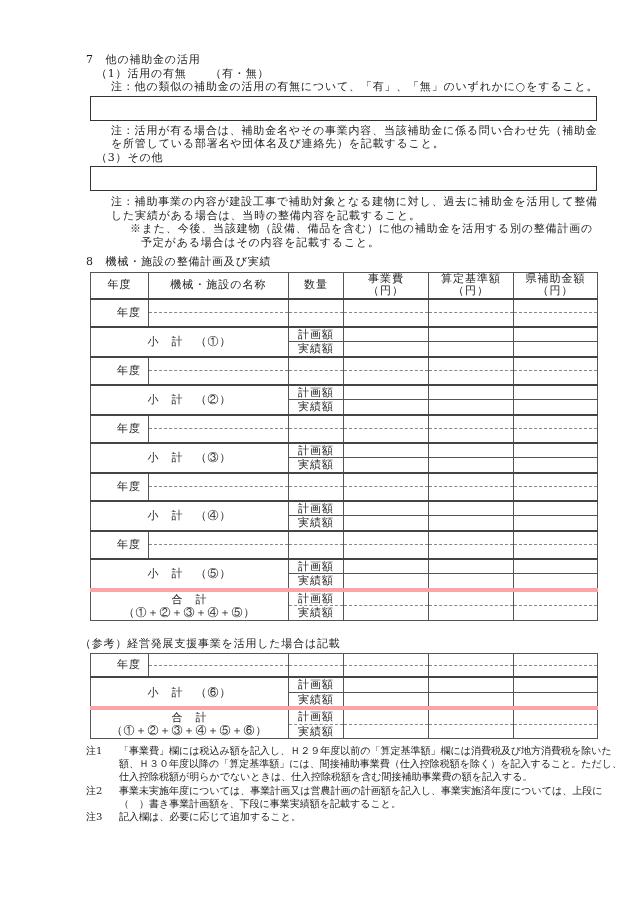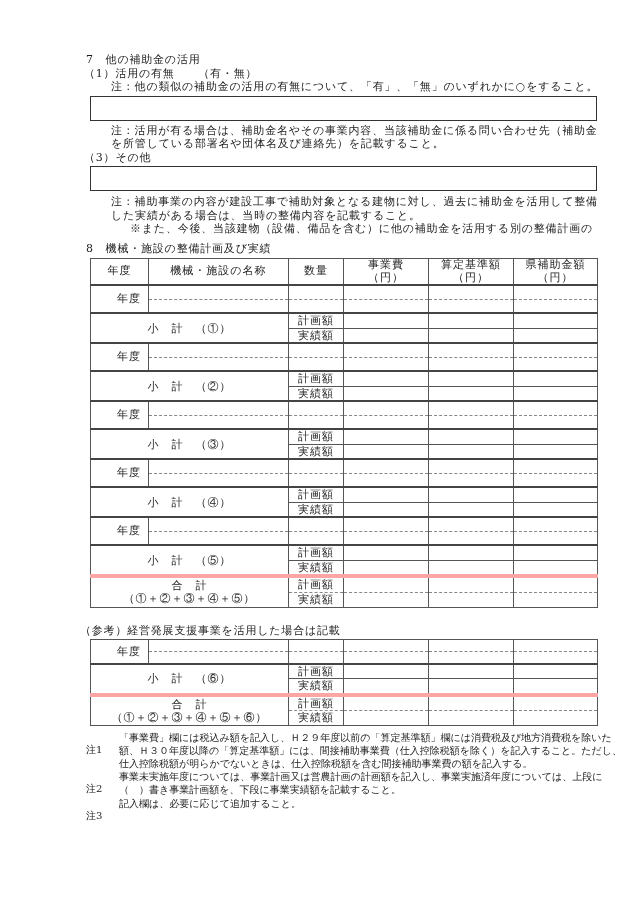--- a/index.html
+++ b/index.html
@@ -5,21 +5,21 @@
   * { margin:0; padding:0; box-sizing:border-box; }
   html,body { background:#ffffff; }
   body {
     width:630px; height:903px; overflow:hidden;
     font-family:"DejaVu Serif","Liberation Serif",serif;
     color:#1c1c1c;
   }
   .page { padding:53px 0 0 80px; font-size:11px; letter-spacing:0.8px; line-height:13.5px; }
 
   .sec-title { margin-left:6px; white-space:nowrap; }
-  .item-label { margin-left:4px; white-space:nowrap; }
+  .item-label { margin-left:16px; white-space:nowrap; }
   .note { margin-left:31px; white-space:nowrap; }
   .note-sub { margin-left:50px; white-space:nowrap; }
   .note-sub .l2 { padding-left:11px; }
 
   .fill-box {
     width:507px; height:25px; margin:2px 0 3px 10px;
     border:1px solid #333; background:#fff;
   }
   .fill-box.b3 { margin-bottom:4px; }
 
@@ -50,21 +50,21 @@
   tr.tot1 td { height:15px; border-top:4px solid #fca5a5; }
   tr.tot1 td.dashb { border-bottom:1px dashed #888; }
   tr.tot2 td { height:15px; border-top:none; }
   .tref tr.yr1 td { border-top:1px solid #555; }
   .tref tr.yr1 td, .tref tr.yr2 td { height:12px; }
   .tref tr.sub1 td, .tref tr.sub2 td { height:14px; }
   .tref tr.tot1 td, .tref tr.tot2 td { height:13px; }
 
   .footnotes { margin-top:5px; font-size:10px; letter-spacing:0; line-height:13.2px; }
   .fn { position:relative; padding-left:39px; }
-  .fn .fl { position:absolute; left:6px; top:12px; }
+  .fn .fl { position:absolute; left:6px; top:0; }
   .fn div { white-space:nowrap; }
 </style>
 </head>
 <body>
 
 <div class="page">
 
   <div class="sec-title">7　他の補助金の活用</div>
   <div class="item-label">（1）活用の有無　　（有・無）</div>
   <div class="note">注：他の類似の補助金の活用の有無について、「有」、「無」のいずれかに○をすること。</div>
@@ -76,20 +76,21 @@
   </div>
 
   <div class="item-label">（3）その他</div>
   <div class="fill-box b3"></div>
   <div class="note">
     <div>注：補助事業の内容が建設工事で補助対象となる建物に対し、過去に補助金を活用して整備</div>
     <div>した実績がある場合は、当時の整備内容を記載すること。</div>
   </div>
   <div class="note-sub">
     <div class="l1">※また、今後、当該建物（設備、備品を含む）に他の補助金を活用する別の整備計画の</div>
+    <div class="l2">予定がある場合はその内容を記載すること。</div>
   </div>
 
   <div class="sec8-title">8　機械・施設の整備計画及び実績</div>
 
   <table class="t8">
     <colgroup>
         <col class="c1">
         <col class="c2">
         <col class="c3">
         <col class="c4">

